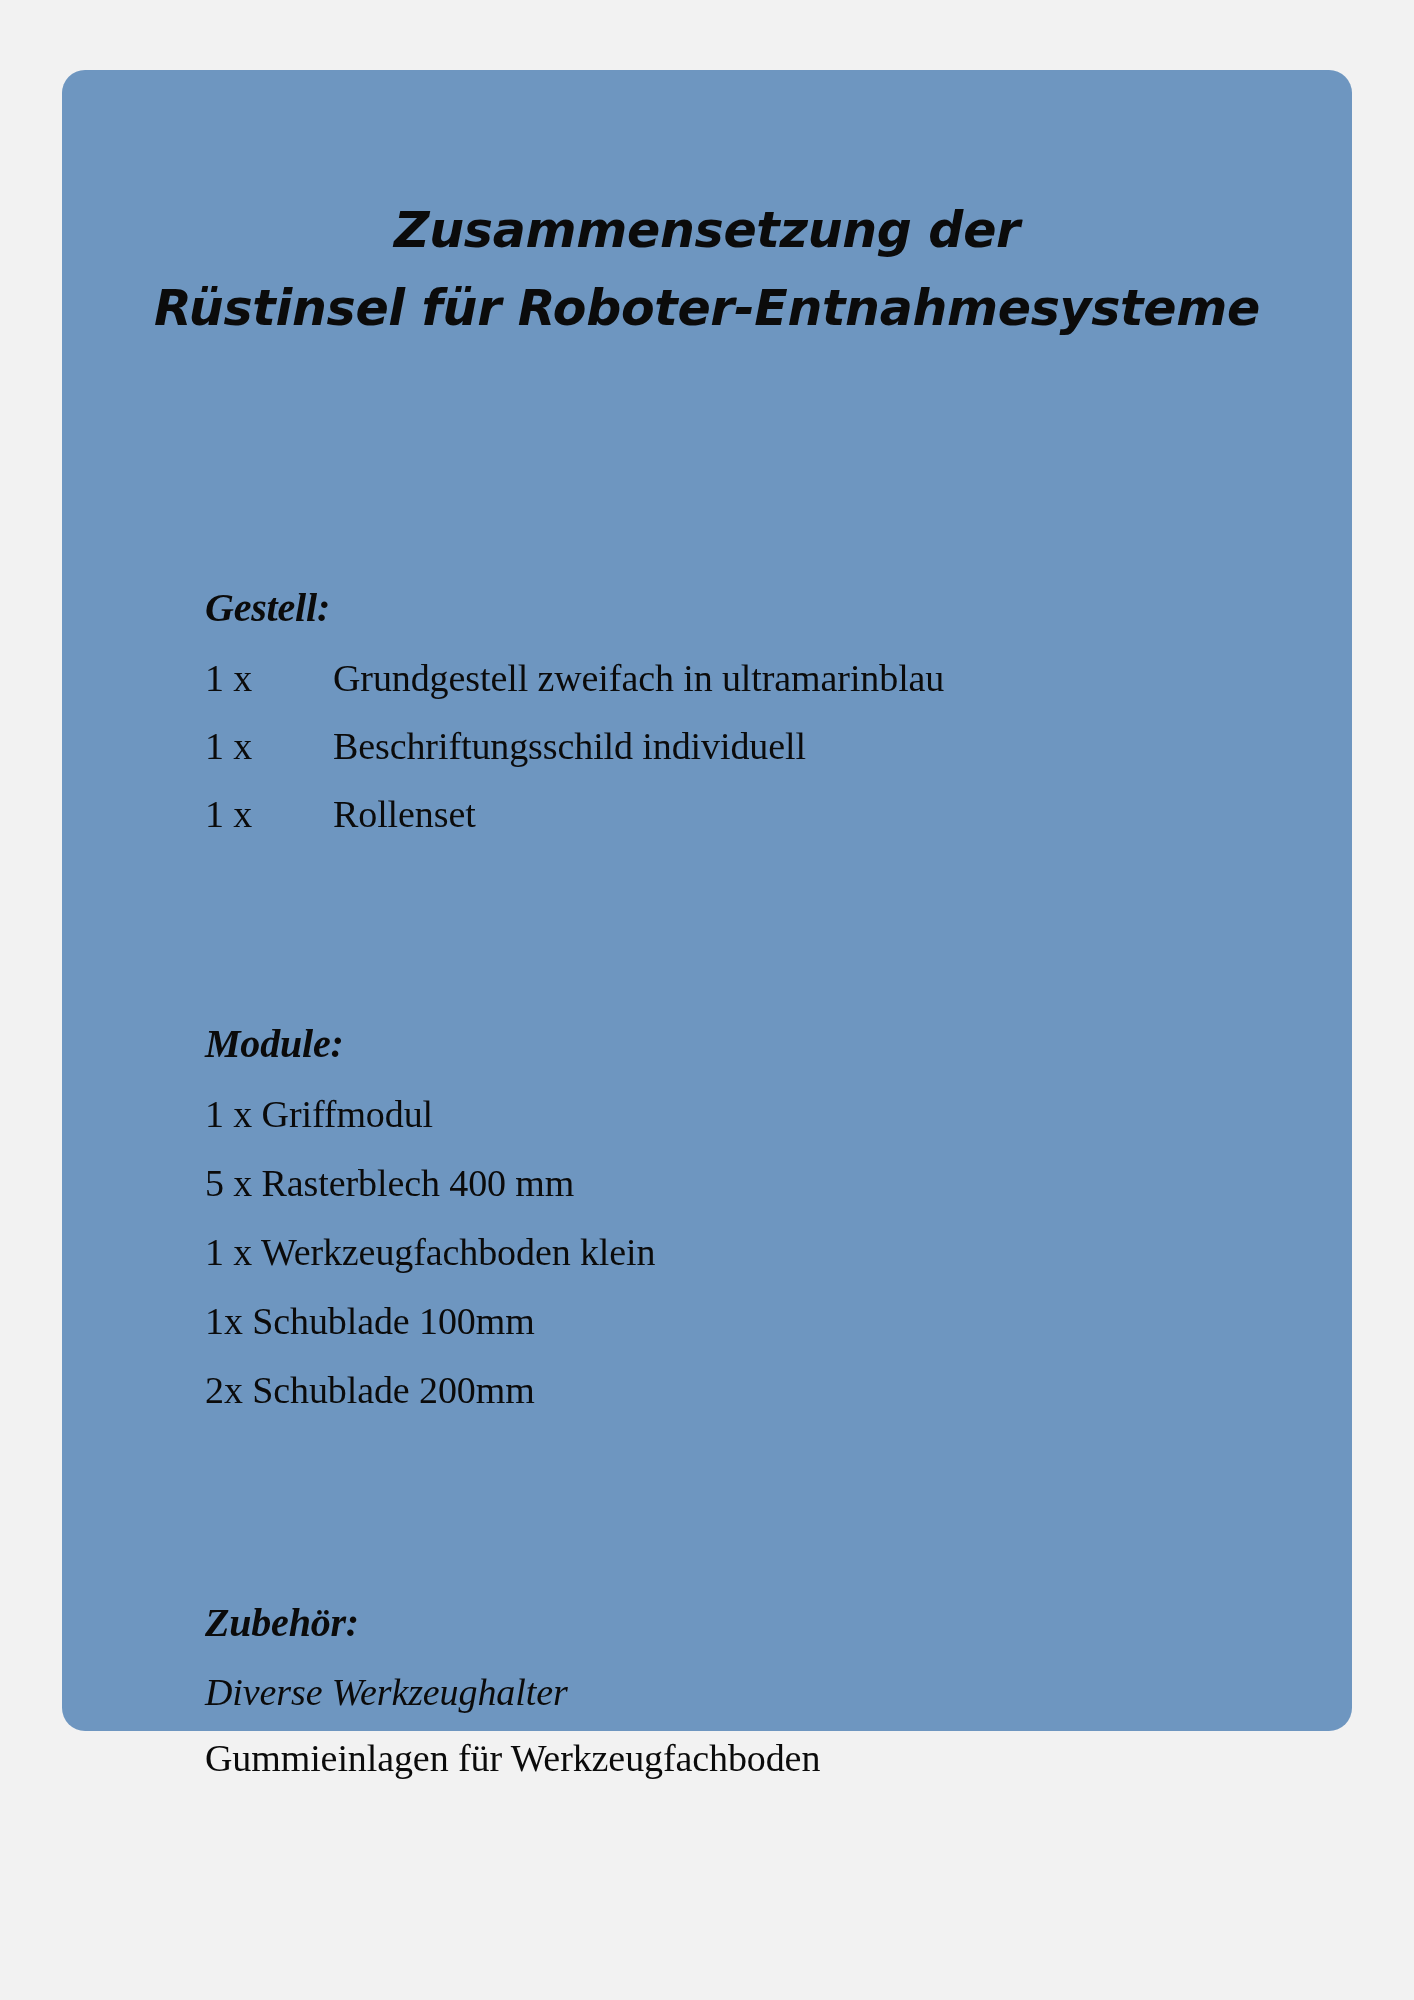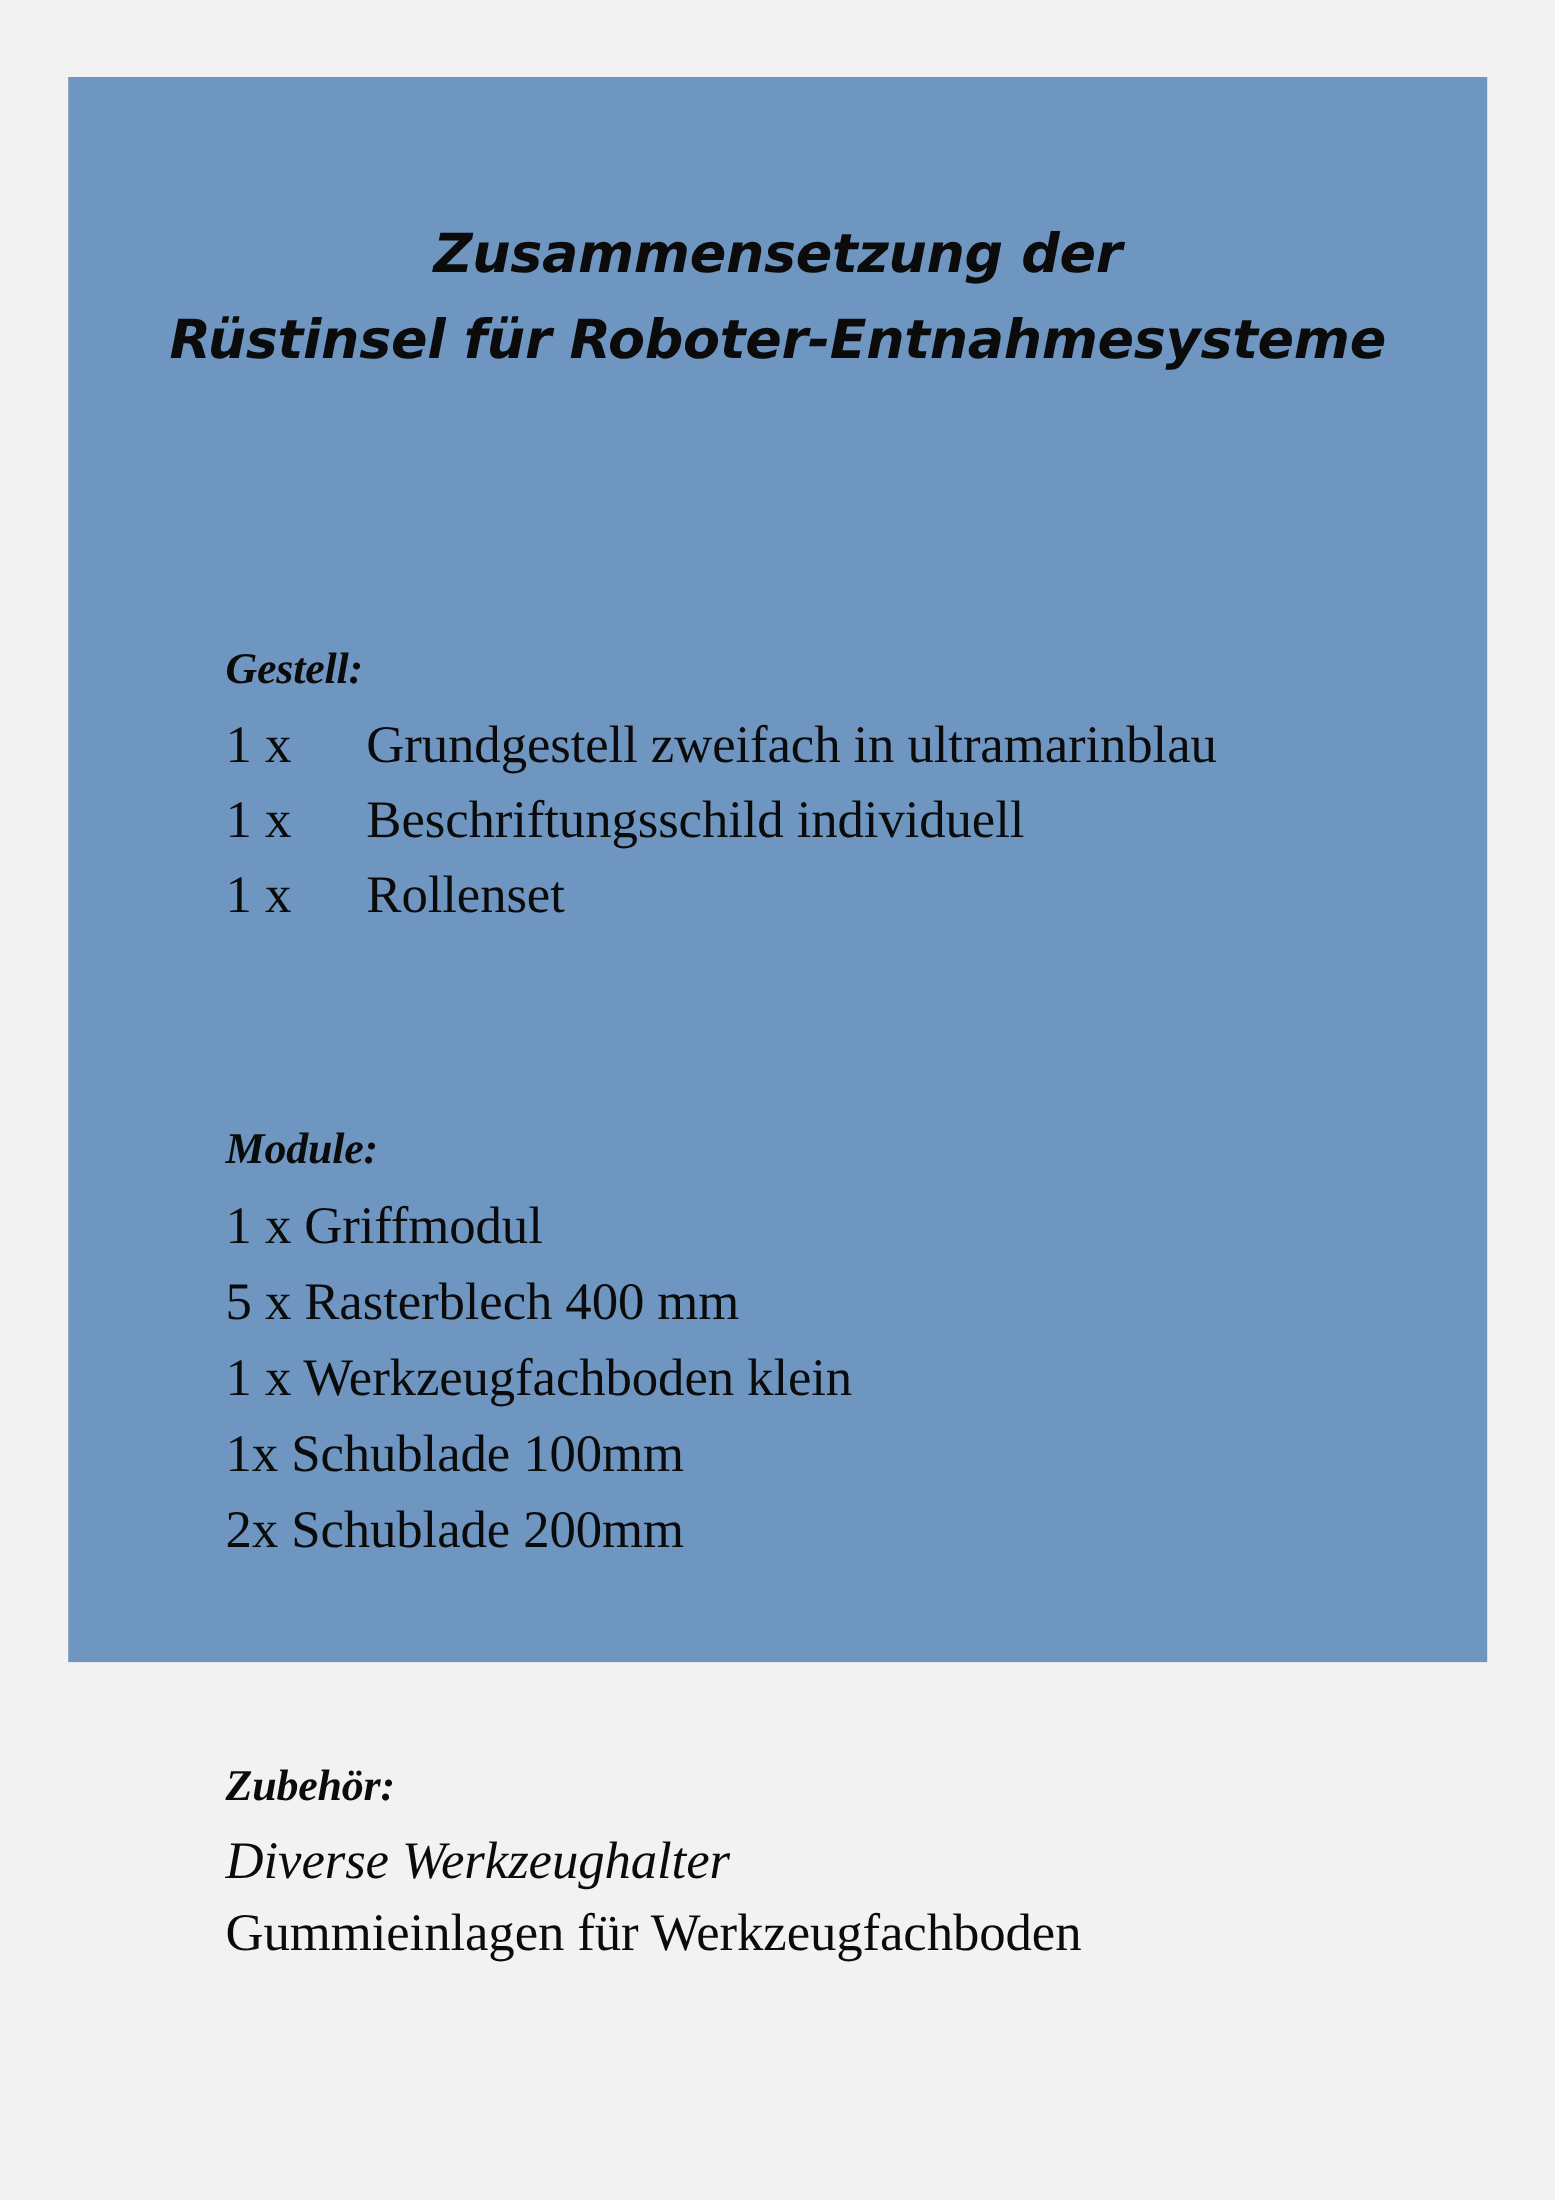--- a/index.html
+++ b/index.html
@@ -20,23 +20,24 @@
     height: 2000px;
     background: #f2f2f2;
     box-sizing: border-box;
   }
 
   .panel {
     position: absolute;
     left: 62px;
     top: 70px;
     width: 1290px;
-    height: 1441px;
+    height: 1661px;
     background: #6e96c0;
     box-sizing: border-box;
+    border-radius: 23px;
   }
 
   .title-block {
     position: absolute;
     left: 0;
     top: 122px;
     width: 100%;
     text-align: center;
     color: #0b0b0b;
     font-weight: bold;
@@ -72,21 +73,21 @@
     margin: 0 0 8px 0;
   }
 
   .lines {
     margin: 0;
     padding: 0;
     list-style: none;
   }
 
   .line {
-    font-size: 48px;
+    font-size: 38px;
     line-height: 68px;
     letter-spacing: -0.1px;
     white-space: nowrap;
     display: block;
   }
 
   
   .line.two-col {
     display: flex;
   }

